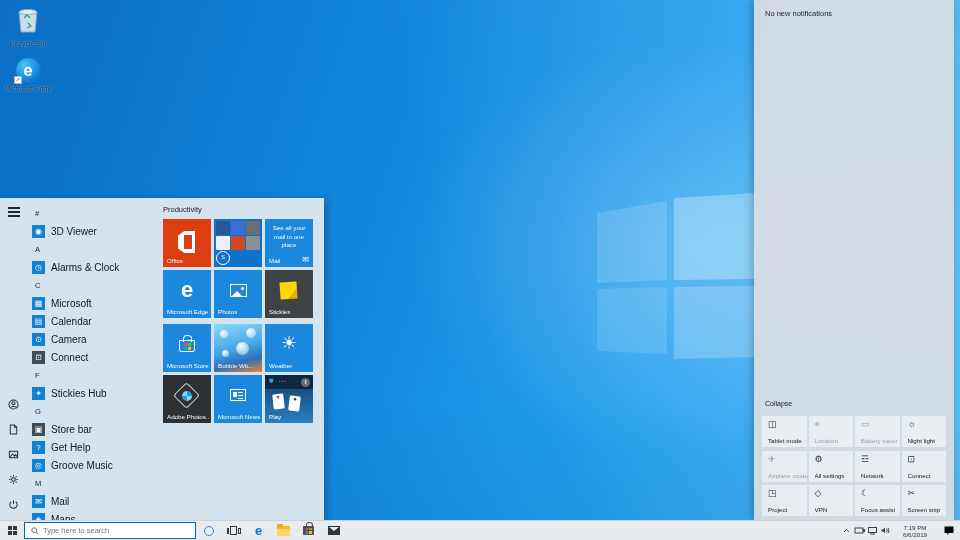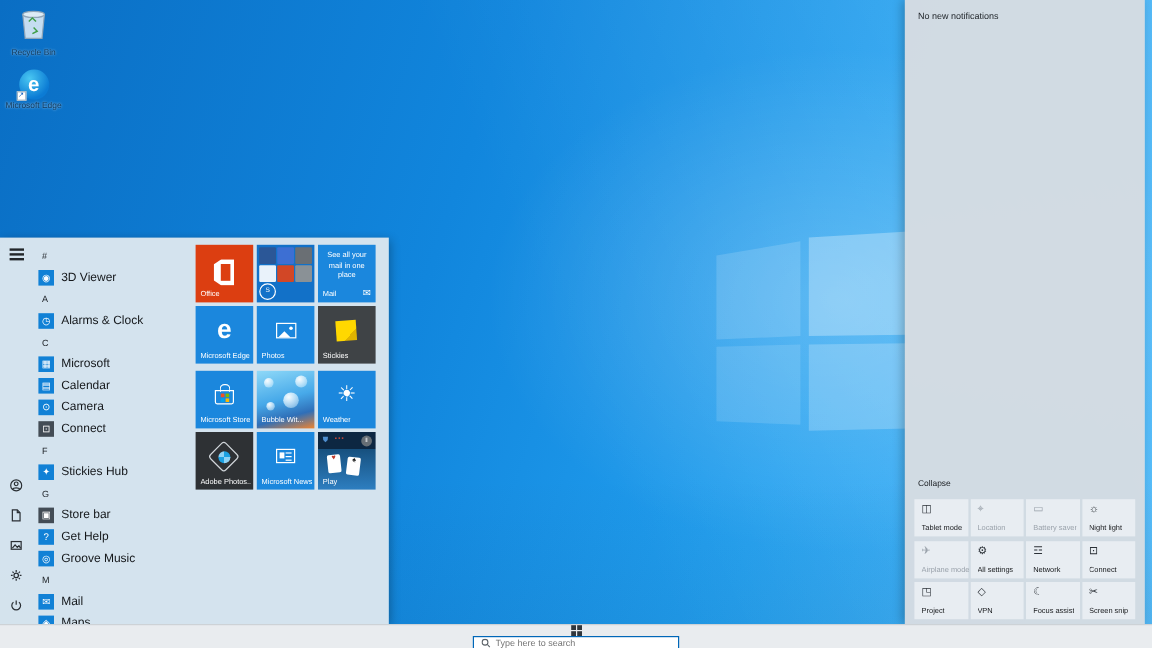--- a/index.html
+++ b/index.html
@@ -99,21 +99,21 @@
     background:rgba(214,220,226,.97); box-shadow:-2px 0 8px rgba(0,0,0,.25); }
   .ac-status { position:absolute; left:11px; top:9px; font-size:7.5px; color:#23282d; }
   .ac-collapse { position:absolute; left:11px; top:400px; font-size:7px; color:#1b1f23; }
   .qa-grid { position:absolute; left:8px; top:416px; width:184px; display:grid; grid-template-columns:repeat(4,1fr); grid-auto-rows:31px; gap:3.5px 2px; }
   .qa-btn { position:relative; background:#e8edf2; }
   .qa-btn .g { position:absolute; left:6px; top:3px; font-size:9px; color:#2b3137; }
   .qa-btn .l { position:absolute; left:6px; bottom:3px; font-size:6.2px; color:#17191c; white-space:nowrap; max-width:40px; overflow:hidden; }
   .qa-btn.off .g, .qa-btn.off .l { color:#9aa2ab; }
 
   
-  .taskbar { position:absolute; left:0; bottom:0; width:960px; height:20px; background:#e9ecef; border-top:1px solid #cdd2d6; display:flex; align-items:center; z-index:30;flex-direction:column; }
+  .taskbar { position:absolute; left:0; bottom:0; width:960px; height:20px; background:#e9ecef; border-top:1px solid #cdd2d6; display:flex; align-items:center; z-index:30; }
   .tb-start { width:24px; height:20px; display:flex; align-items:center; justify-content:center; }
   .winlogo { width:9px; height:9px; display:grid; grid-template-columns:1fr 1fr; gap:1px; }
   .winlogo i { background:#30363c; }
   .tb-search { position:relative; width:172px; height:17px; background:#fff; border:1px solid #0067b8; display:flex; align-items:center; }
   .tb-search svg { width:8px; height:8px; margin:0 4px 0 6px; flex:none; }
   .tb-search input { border:none; outline:none; width:130px; font-size:7.5px; font-family:"Liberation Sans",sans-serif; color:#333; background:transparent; }
   .tb-btn { width:25px; height:20px; display:flex; align-items:center; justify-content:center; }
   .cortana { width:10px; height:10px; border:1.6px solid #2f7fd6; border-radius:50%; }
   .taskview { display:grid; grid-template-columns:2.5px 7px 2.5px; gap:1px; align-items:center; }
   .taskview i { background:none; border:1px solid #30363c; height:6px; display:block; }
@@ -303,20 +303,21 @@
           <span class="aic">✉</span>
           <span class="aname">Mail</span>
         </div>
       <div class="alrow alapp">
           <span class="aic">◈</span>
           <span class="aname">Maps</span>
         </div>
     </div>
 
     <div class="tilearea">
+      <div class="tg-hdr">Productivity</div>
       <div class="tilegrid">
         <div class="tile t-office">
             <span class="o-glyph"></span>
             <span class="tlabel">Office</span>
           </div>
         <div class="tile t-suite">
           <span class="mini" style="background:#2b5797"></span>
           <span class="mini" style="background:#3d6fd3"></span>
           <span class="mini" style="background:#6a6f74"></span>
           <span class="mini" style="background:#e9f2fa"></span>

